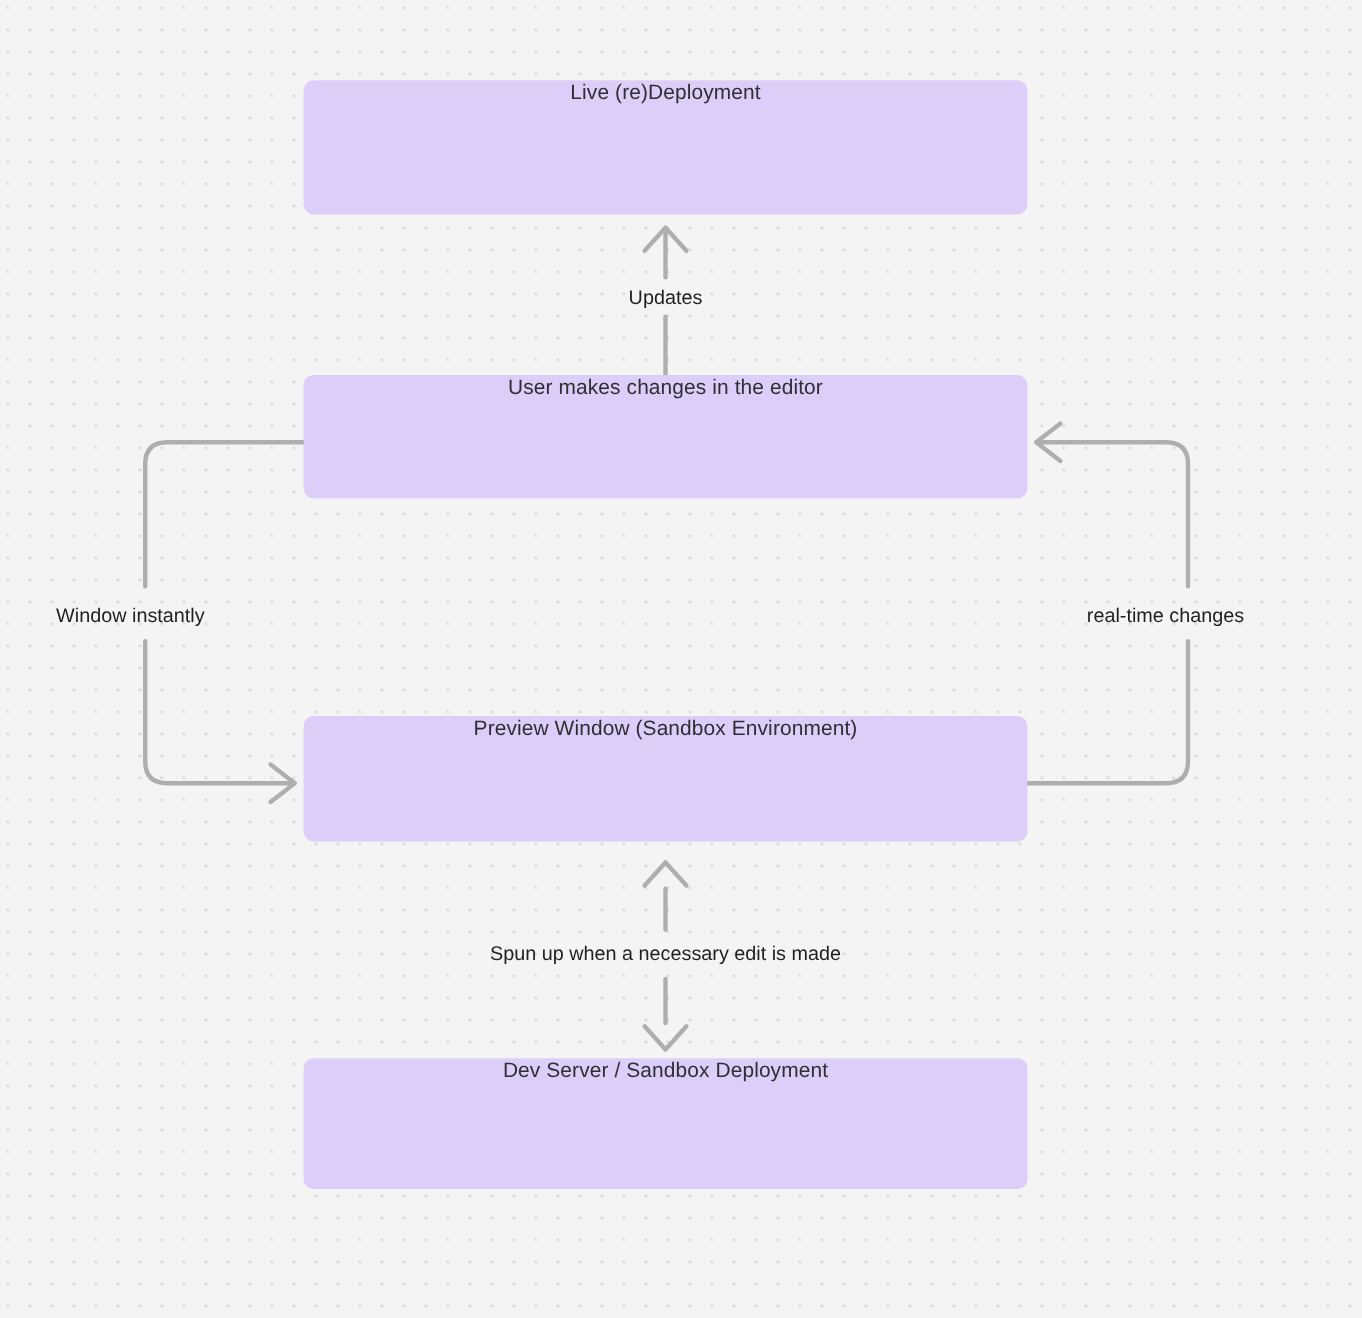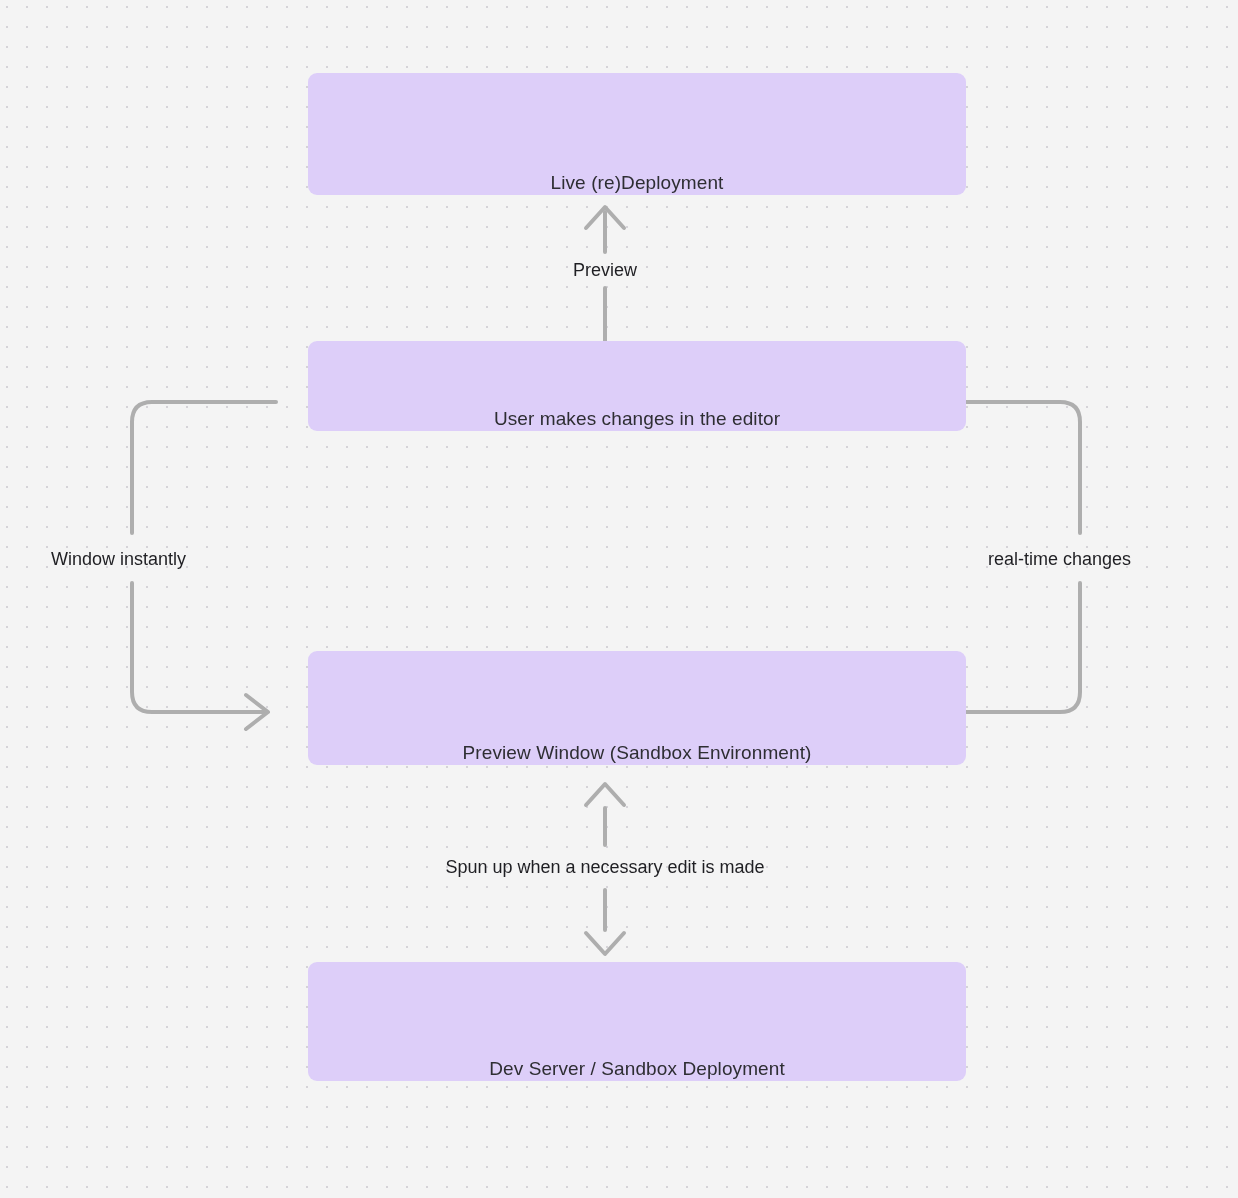--- a/index.html
+++ b/index.html
@@ -28,24 +28,23 @@
     top: 0;
     width: 1238px;
     height: 1198px;
     pointer-events: none;
   }
   .node {
     position: absolute;
     background: #ddcef9;
     border-radius: 9px;
     display: flex;
-    align-items: flex-end;
+    align-items: flex-start;
     justify-content: center;
     box-sizing: border-box;
-    margin-left: 32px;
   }
   .node-label {
     font-size: 19px;
     color: #2e2e33;
     letter-spacing: 0.1px;
     text-align: center;
     line-height: 1.25;
     white-space: nowrap;
   }
   .edge-label {
@@ -94,33 +93,33 @@
       <polyline points="586,805 605,784 624,805" fill="none" stroke="#aeaeae" stroke-width="4" stroke-linecap="round" stroke-linejoin="round"></polyline>
       <line x1="605" y1="890" x2="605" y2="930" stroke="#aeaeae" stroke-width="4" stroke-linecap="round"></line>
       <polyline points="586,933 605,954 624,933" fill="none" stroke="#aeaeae" stroke-width="4" stroke-linecap="round" stroke-linejoin="round"></polyline>
     </g>
   </svg>
 
   <div class="node" style="left:276px; top:73px; width:658px; height:122px;">
     <span class="node-label">Live (re)Deployment</span>
   </div>
 
-  <div class="node" style="left:276px; top:341px; width:658px; height:90px;">
+  <div class="node" style="left:276px; top:341px; width:658px; height:112px;">
     <span class="node-label">User makes changes in the editor</span>
   </div>
 
   <div class="node" style="left:276px; top:651px; width:658px; height:114px;">
     <span class="node-label">Preview Window (Sandbox Environment)</span>
   </div>
 
   <div class="node" style="left:276px; top:962px; width:658px; height:119px;">
     <span class="node-label">Dev Server / Sandbox Deployment</span>
   </div>
 
-  <div class="edge-label centered" style="left:605px; top:270px;">Preview</div>
+  <div class="edge-label centered" style="left:605px; top:270px;">Updates</div>
 
   <div class="edge-label" style="left:51px; top:550px;">Window instantly</div>
 
   <div class="edge-label" style="left:988px; top:550px;">real-time changes</div>
 
   <div class="edge-label centered" style="left:605px; top:867px;">Spun up when a necessary edit is made</div>
 
 </div>
 
 </body></html>

